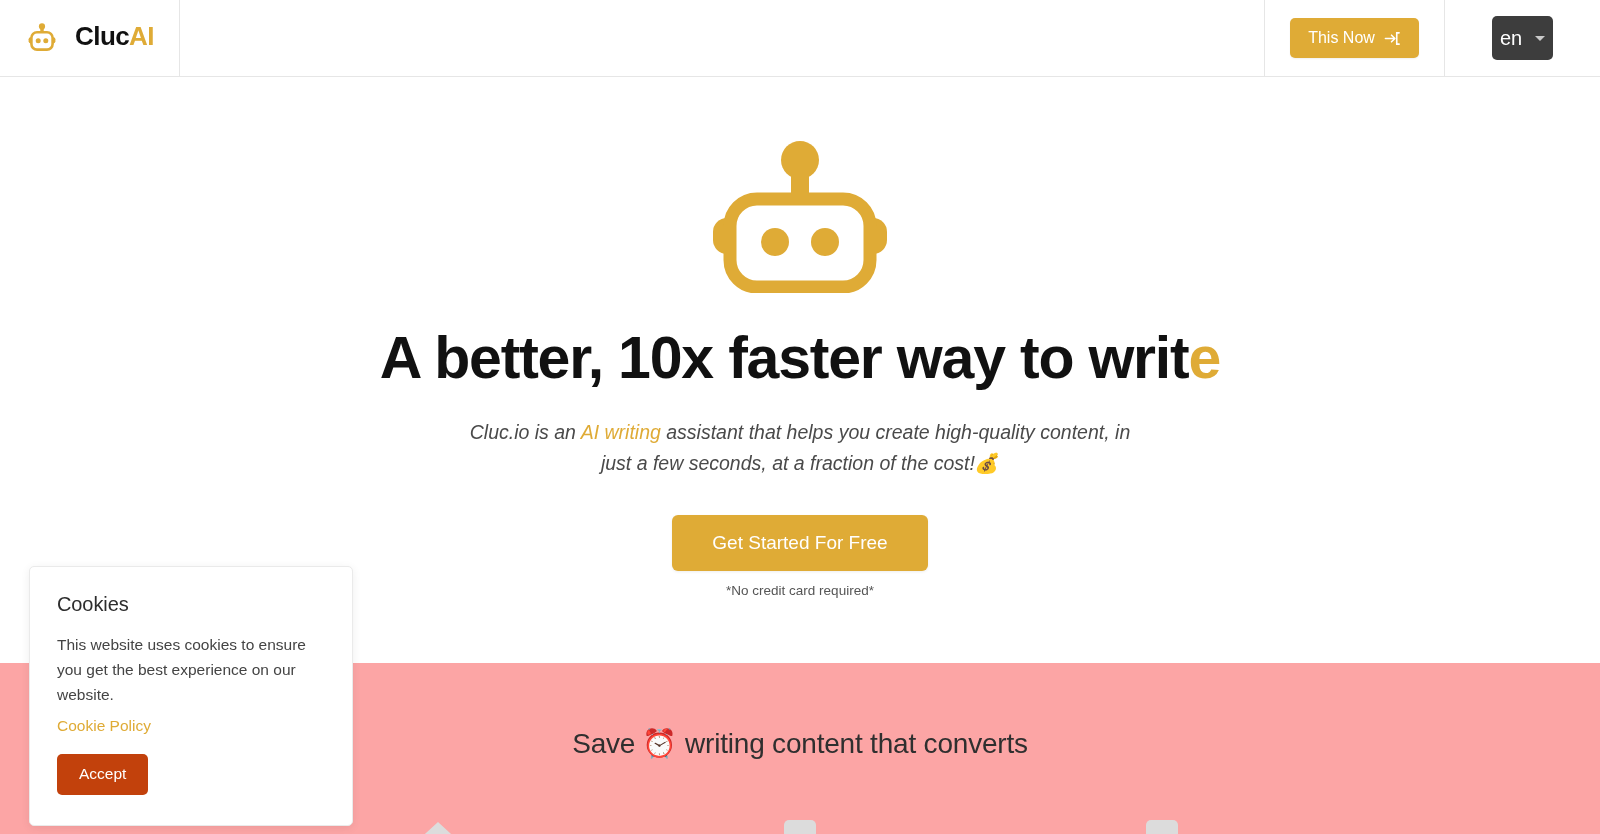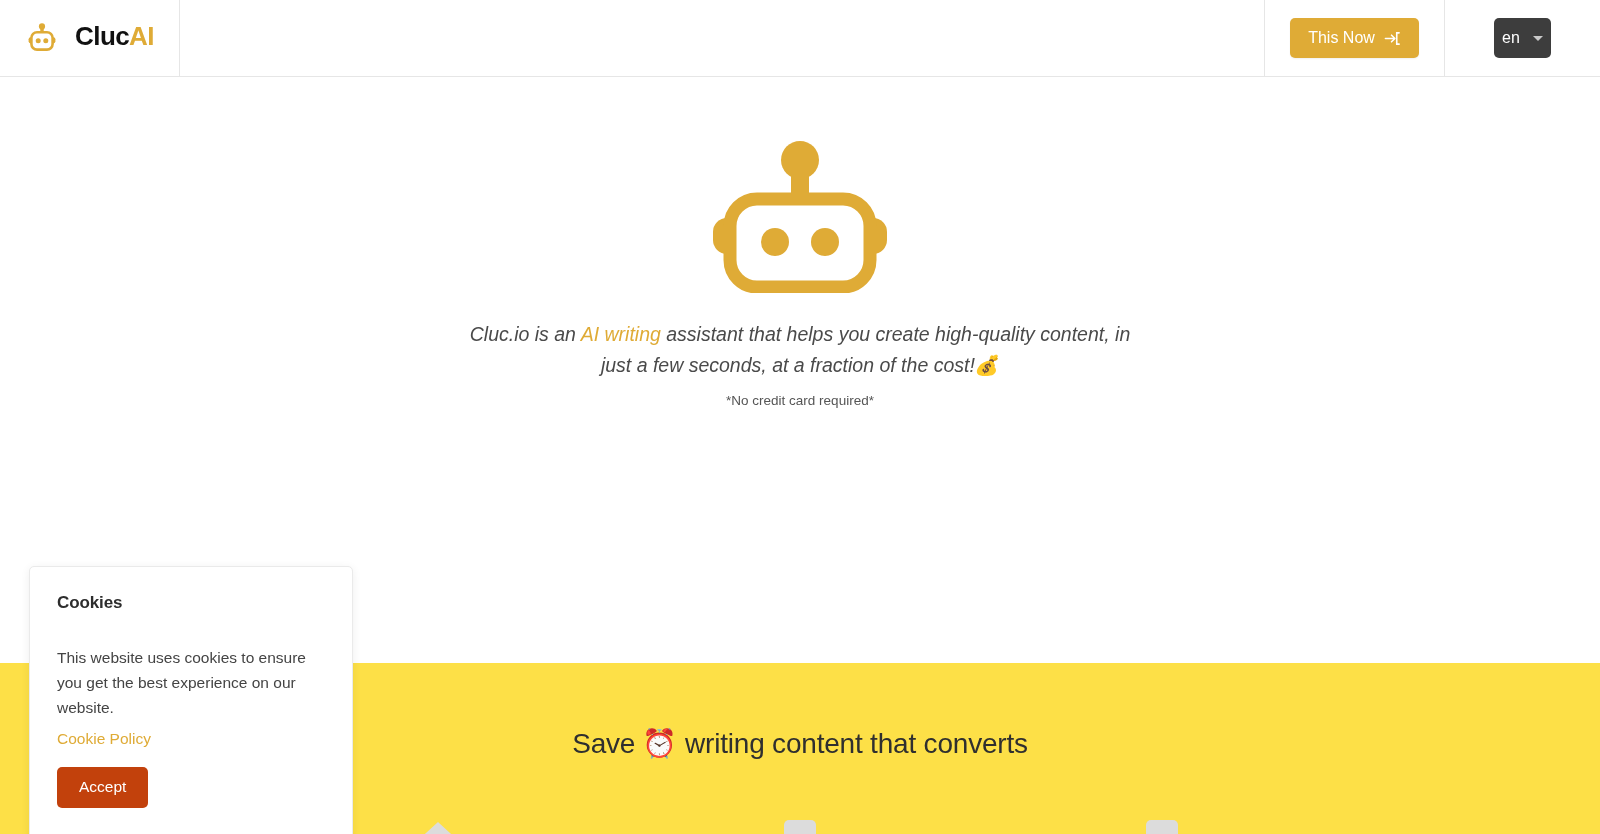--- a/index.html
+++ b/index.html
@@ -104,21 +104,21 @@
     align-items: center;
     justify-content: center;
   }
 
   .btn-lang {
     background: #3d3d3d;
     color: #ffffff;
     border: none;
     border-radius: 5px;
     font-family: inherit;
-    font-size: 16px;
+    font-size: 20px;
     padding: 10px 8px;
     display: inline-flex;
     align-items: center;
     gap: 13px;
     cursor: pointer;
     line-height: 1.2;
   }
 
   .caret-down {
     width: 0; height: 0;
@@ -184,21 +184,21 @@
   }
 
   .hero-note {
     margin-top: 12px;
     font-size: 13.5px;
     color: #555555;
   }
 
   
   .section-features {
-    background: #fde047;
+    background: #fca5a5;
     height: 171px;
     text-align: center;
     padding-top: 64px;
     position: relative;
   }
 
   .section-title {
     font-size: 28px;
     font-weight: 400;
     color: #2f2f2f;
@@ -225,24 +225,24 @@
     width: 324px;
     background: #ffffff;
     border: 1px solid #eaeaea;
     border-radius: 5px;
     box-shadow: 0 2px 10px rgba(0,0,0,0.07);
     padding: 26px 27px 30px 27px;
     z-index: 40;
   }
 
   .cookie-title {
-    font-size: 17px;
-    font-weight: 700;
+    font-size: 20px;
+    font-weight: 400;
     color: #2d2d2d;
-    margin-bottom: 32px;
+    margin-bottom: 16px;
     letter-spacing: -0.1px;
   }
 
   .cookie-text {
     font-size: 15.5px;
     line-height: 1.62;
     color: #444444;
   }
 
   .cookie-link {
@@ -319,23 +319,25 @@
     <svg class="hero-robot" viewBox="0 0 174 152">
       <circle cx="87" cy="19" r="19" fill="#dfab36"></circle>
       <rect x="78" y="30" width="18" height="30" fill="#dfab36"></rect>
       <rect x="0" y="77" width="28" height="36" rx="14" fill="#dfab36"></rect>
       <rect x="146" y="77" width="28" height="36" rx="14" fill="#dfab36"></rect>
       <rect x="17" y="58" width="140" height="88" rx="27" fill="#ffffff" stroke="#dfab36" stroke-width="13"></rect>
       <circle cx="62" cy="101" r="14" fill="#dfab36"></circle>
       <circle cx="112" cy="101" r="14" fill="#dfab36"></circle>
     </svg>
 
+    <h1 class="hero-title"><span>A better, 10x faster way to writ</span><span class="accent">e</span></h1>
 
     <p class="hero-sub"><span>Cluc.io is an </span><a class="link-gold">AI writing</a><span> assistant that helps you create high-quality content, in just a few seconds, at a fraction of the cost!💰</span></p>
 
+    <button class="btn-start">Get Started For Free</button>
 
     <div class="hero-note">*No credit card required*</div>
 
   </section>
 
   <section class="section-features">
 
     <h2 class="section-title">Save ⏰ writing content that converts</h2>
 
     <div class="feature-icons">

